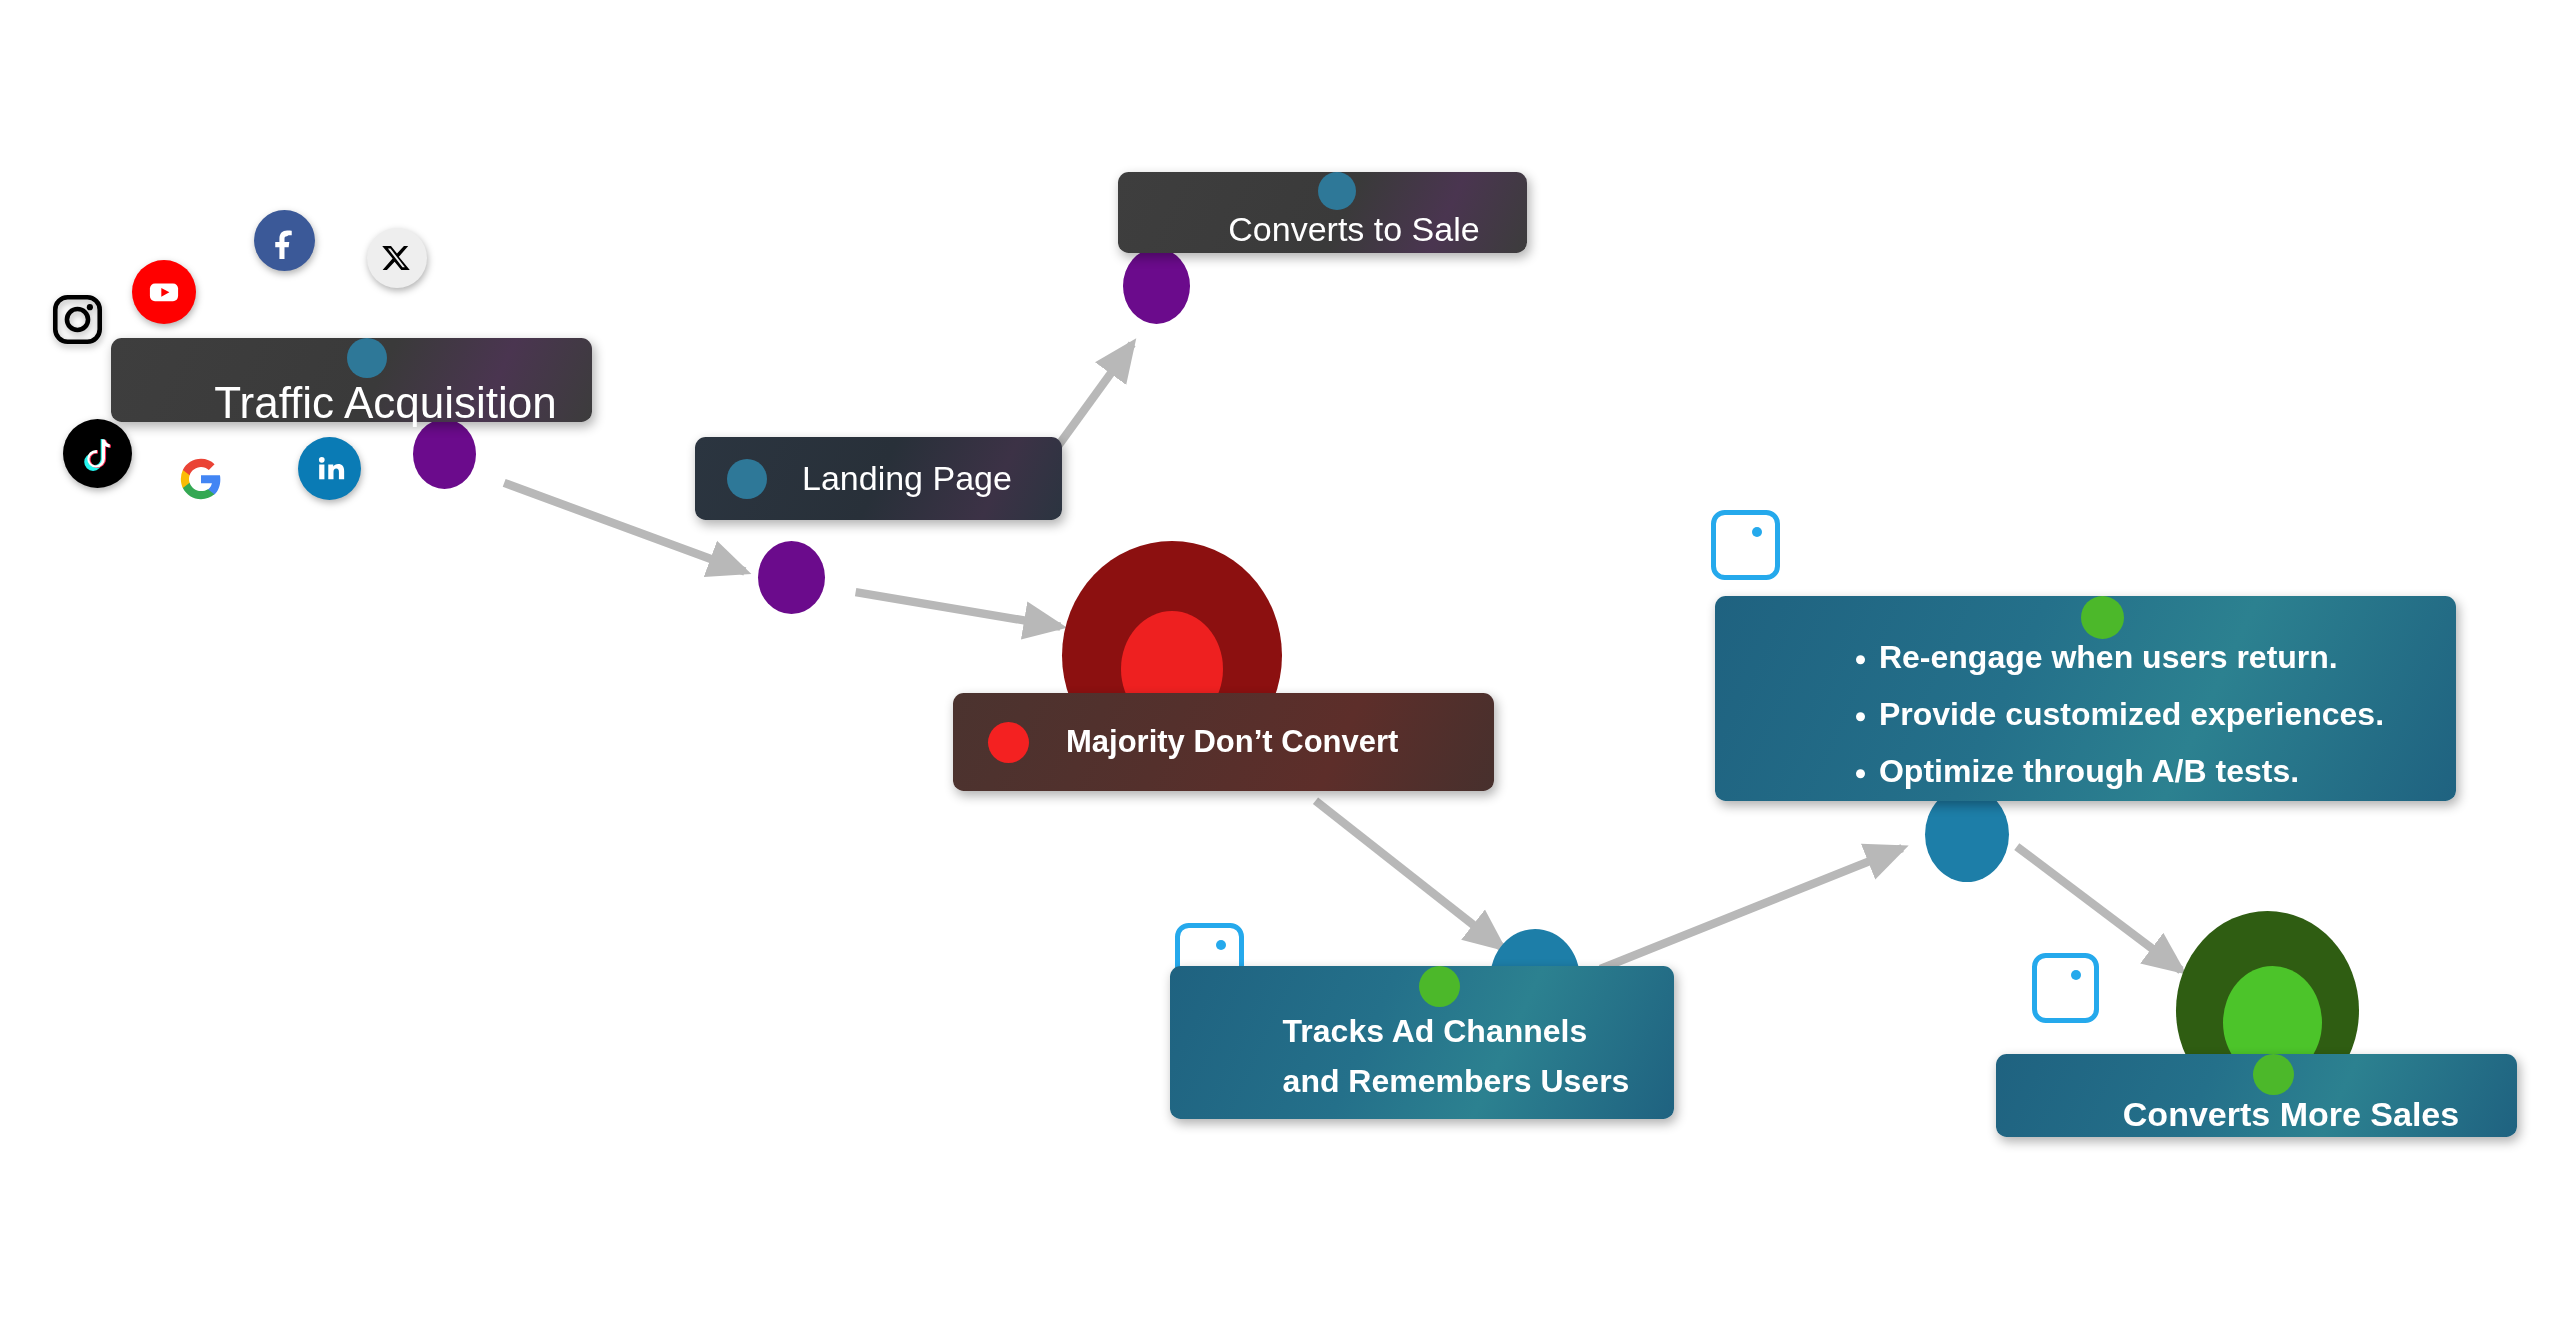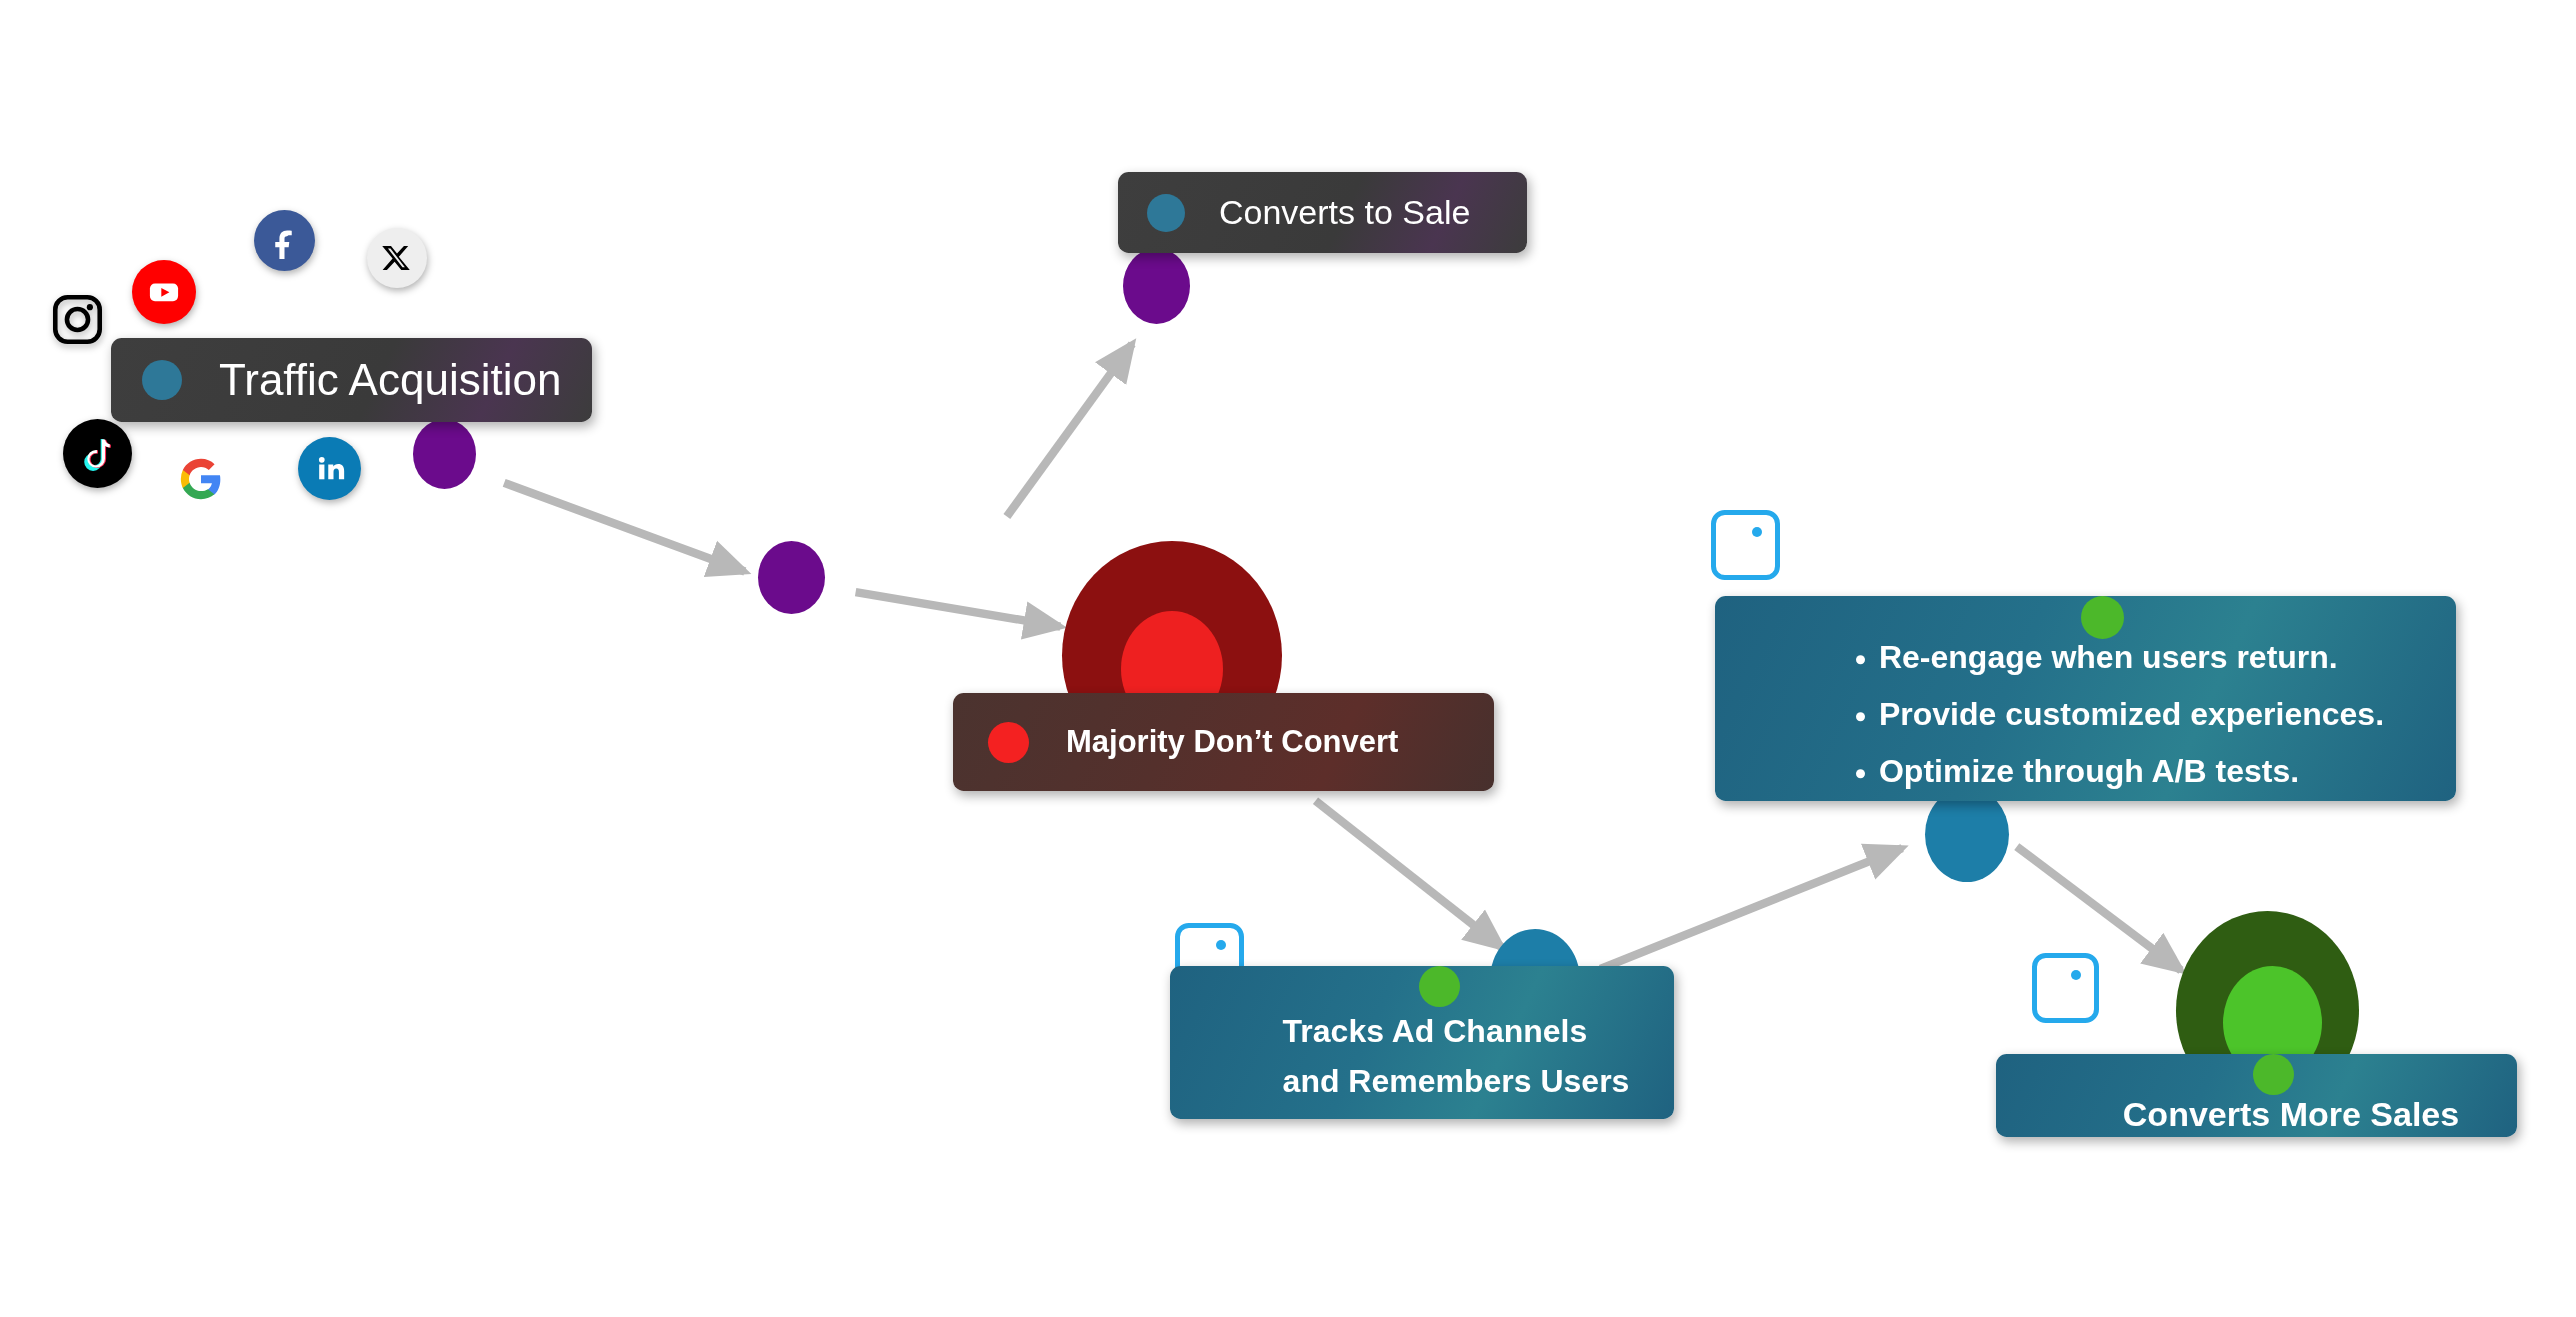--- a/index.html
+++ b/index.html
@@ -64,20 +64,21 @@
     flex: 0 0 auto;
   }
   .panel .ptext {
     color: #ffffff;
     white-space: nowrap;
   }
 
   
   .panel-dark {
     background: linear-gradient(115deg, #3e3e3e 0%, #3a3a3a 55%, #4a3550 78%, #3c3c3c 100%);
+    flex-direction: column;
   }
   
   .panel-navy {
     background: linear-gradient(115deg, #2b3540 0%, #283039 50%, #3c3246 80%, #2b3440 100%);
   }
   
   .panel-darkred {
     background: linear-gradient(115deg, #4b332f 0%, #54302c 40%, #5d2e2a 70%, #47302d 100%);
   }
   .panel-teal2 {
@@ -250,20 +251,24 @@
   <div class="panel panel-dark" style="left:111px; top:338px; width:481px; height:84px; padding-left:31px;">
     <span class="dot" style="width:40px; height:40px; background:#2e7898;"></span>
     <span class="ptext ptext-light" style="font-size:44px; margin-left:37px;">Traffic Acquisition</span>
   </div>
 
   <div class="panel panel-dark" style="left:1118px; top:172px; width:409px; height:81px; padding-left:29px;">
     <span class="dot" style="width:38px; height:38px; background:#2e7898;"></span>
     <span class="ptext ptext-light" style="font-size:34px; margin-left:34px;">Converts to Sale</span>
   </div>
 
+  <div class="panel panel-navy" style="left:695px; top:437px; width:367px; height:83px; padding-left:32px;">
+    <span class="dot" style="width:40px; height:40px; background:#2e7898;"></span>
+    <span class="ptext ptext-light" style="font-size:34px; margin-left:35px;">Landing Page</span>
+  </div>
 
   <div class="panel panel-darkred" style="left:953px; top:693px; width:541px; height:98px; padding-left:35px;">
     <span class="dot" style="width:41px; height:41px; background:#f42121;"></span>
     <span class="ptext ptext-bold" style="font-size:31px; margin-left:37px;">Majority Don’t Convert</span>
   </div>
 
   <div class="panel panel-teal2" style="left:1715px; top:596px; width:741px; height:205px; padding-left:34px; align-items:center;">
     <span class="dot" style="width:43px; height:43px; background:#4cb82a;"></span>
     <ul class="bullets" style="margin-left:35px; font-size:32px;">
       <li style="margin-bottom:20px;">

